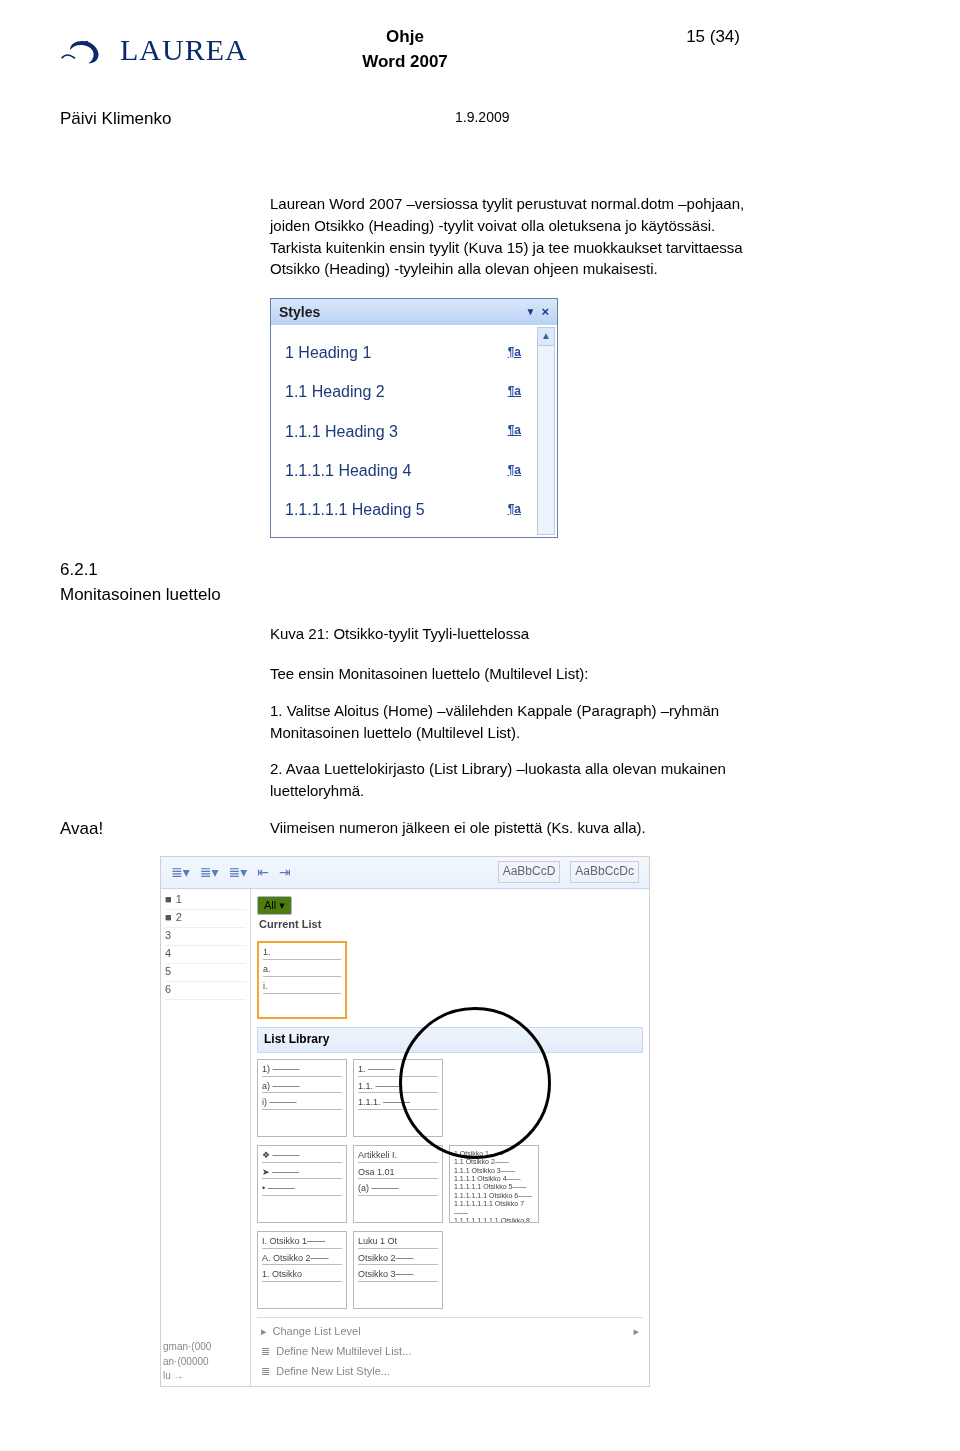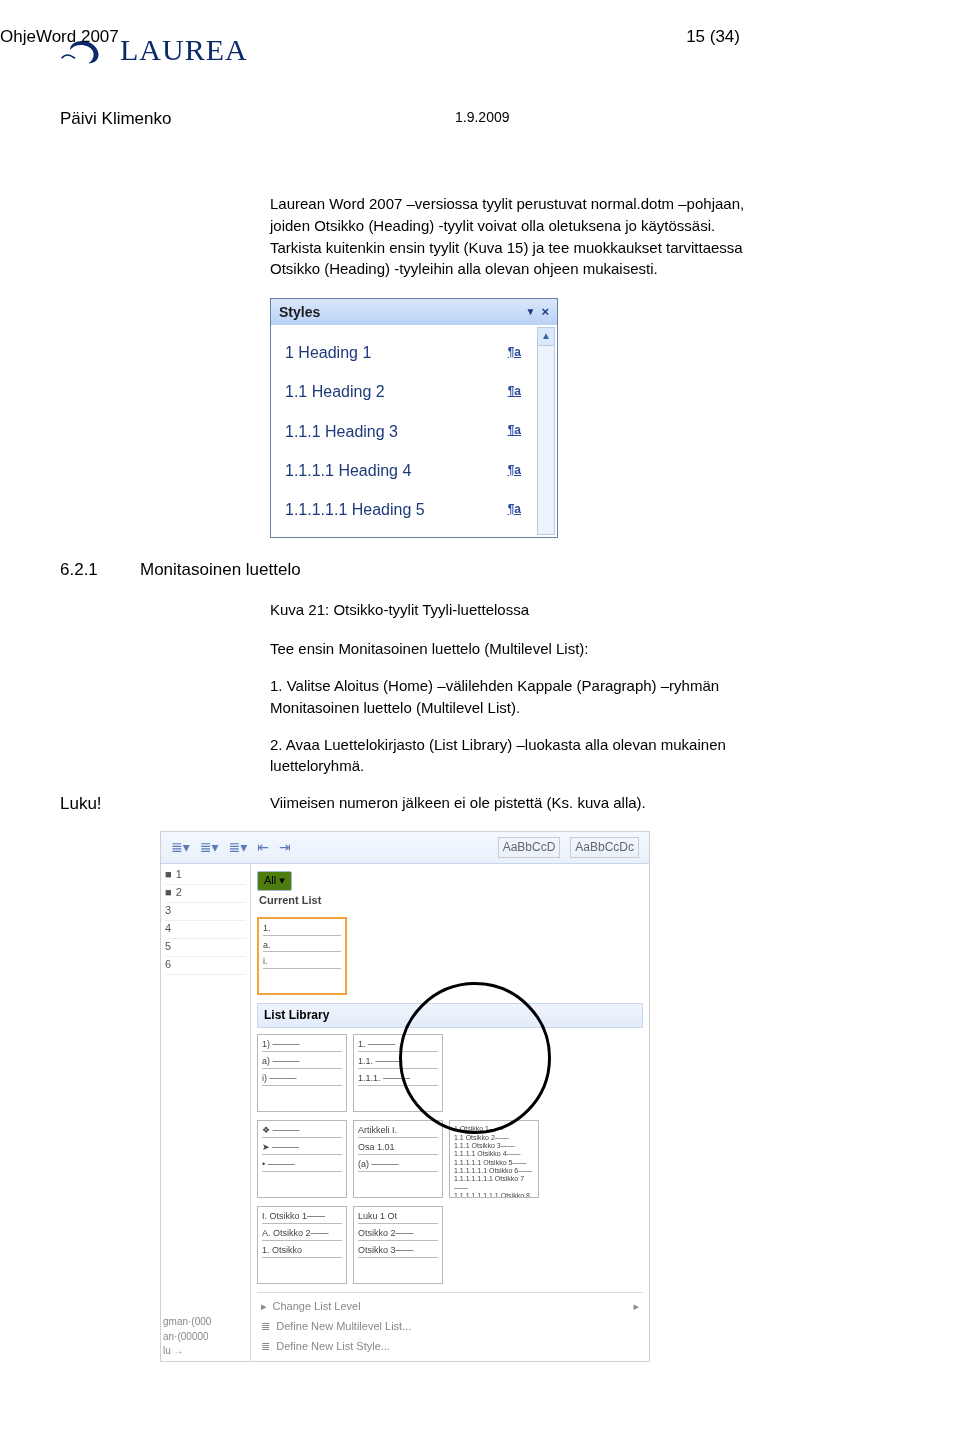--- a/index.html
+++ b/index.html
@@ -34,23 +34,25 @@
     font-family: "Times New Roman", serif;
     font-size: 30px;
     letter-spacing: 1px;
     color: #0a2a6a;
     font-weight: 400;
   }
   .head-center {
     position: absolute;
     left: 0; right: 0;
     display: flex;
+    flex-direction: column;
     align-items: center;
     top: 25px;
     pointer-events: none;
+    font-weight: bold;
   }
   .head-center span { font-size: 17px; }
   .page-num {
     position: absolute;
     top: 25px;
     right: 70px;
     font-size: 17px;
   }
   .meta-row {
     display: flex;
@@ -58,20 +60,21 @@
   }
   .meta-author { width: 395px; font-size: 17px; }
   .meta-date { font-size: 14px; }
   .body { margin-top: 62px; }
   .indent { margin-left: 210px; margin-right: 0px; }
   p.indent { text-align: left; }
   .sec-head {
     display: flex;
     margin-top: 20px;
     margin-bottom: 16px;
+    flex-direction: column;
   }
   .sec-num { width: 80px; font-size: 17px; }
   .sec-title { font-size: 17px; }
   .huom-row {
     display: flex;
     align-items: flex-start;
   }
   .huom-label { width: 210px; font-size: 17px; }
   .huom-text { flex: 1; }
 
@@ -313,21 +316,21 @@
       <div class="sec-title">Monitasoinen luettelo</div>
     </div>
 
     <p class="caption">Kuva 21: Otsikko-tyylit Tyyli-luettelossa</p>
 
     <p class="indent">Tee ensin Monitasoinen luettelo (Multilevel List):</p>
     <p class="indent">1. Valitse Aloitus (Home) –välilehden Kappale (Paragraph) –ryhmän Monitasoinen luettelo (Multilevel List).</p>
     <p class="indent">2. Avaa Luettelokirjasto (List Library) –luokasta alla olevan mukainen luetteloryhmä.</p>
 
     <div class="huom-row">
-      <div class="huom-label">Luku!</div>
+      <div class="huom-label">Avaa!</div>
       <div class="huom-text">
         <span>Viimeisen numeron jälkeen ei ole pistettä (Ks. kuva alla).</span>
       </div>
     </div>
 
     <div class="fig-lib">
       <div class="top-ribbon">
         <span class="icon">≣▾</span>
         <span class="icon">≣▾</span>
         <span class="icon">≣▾</span>

